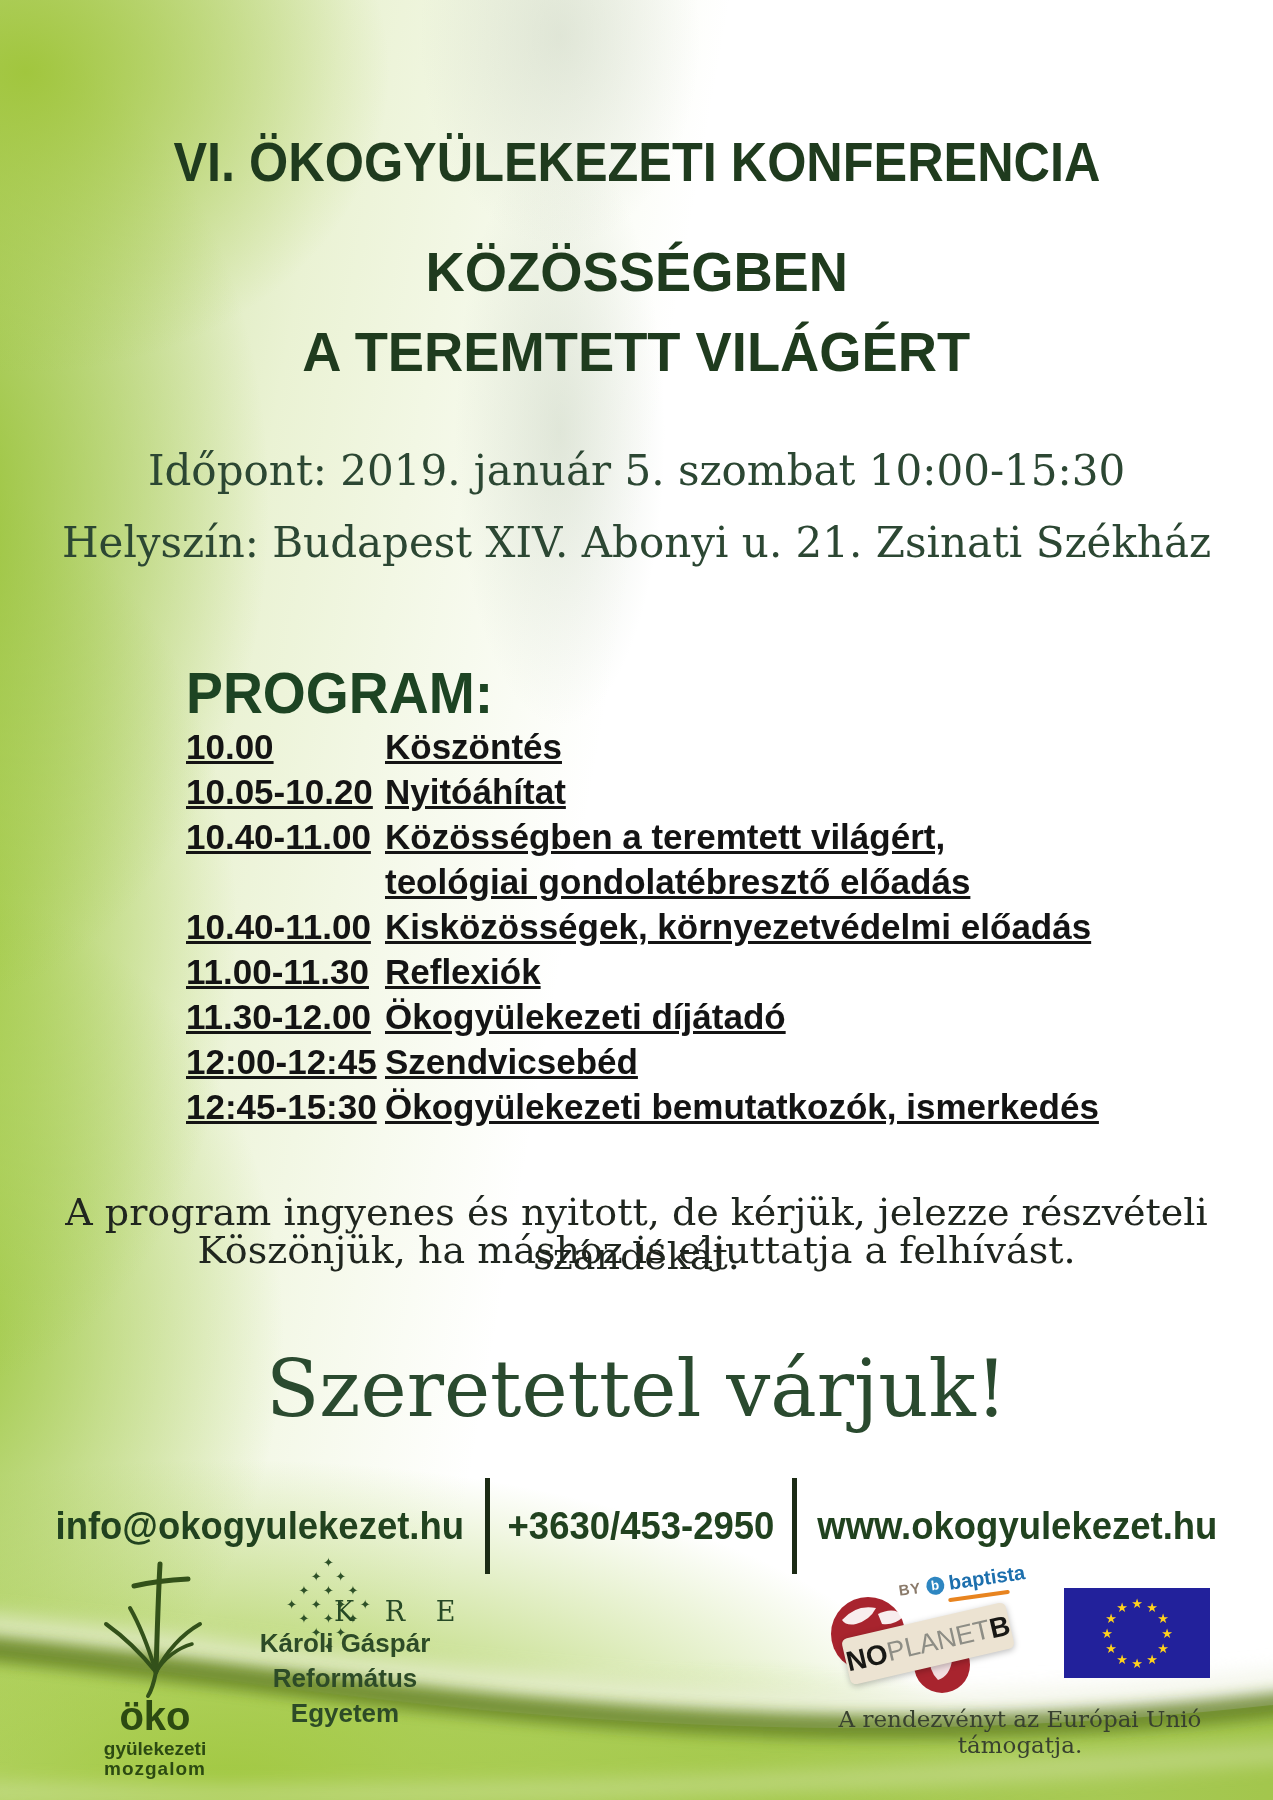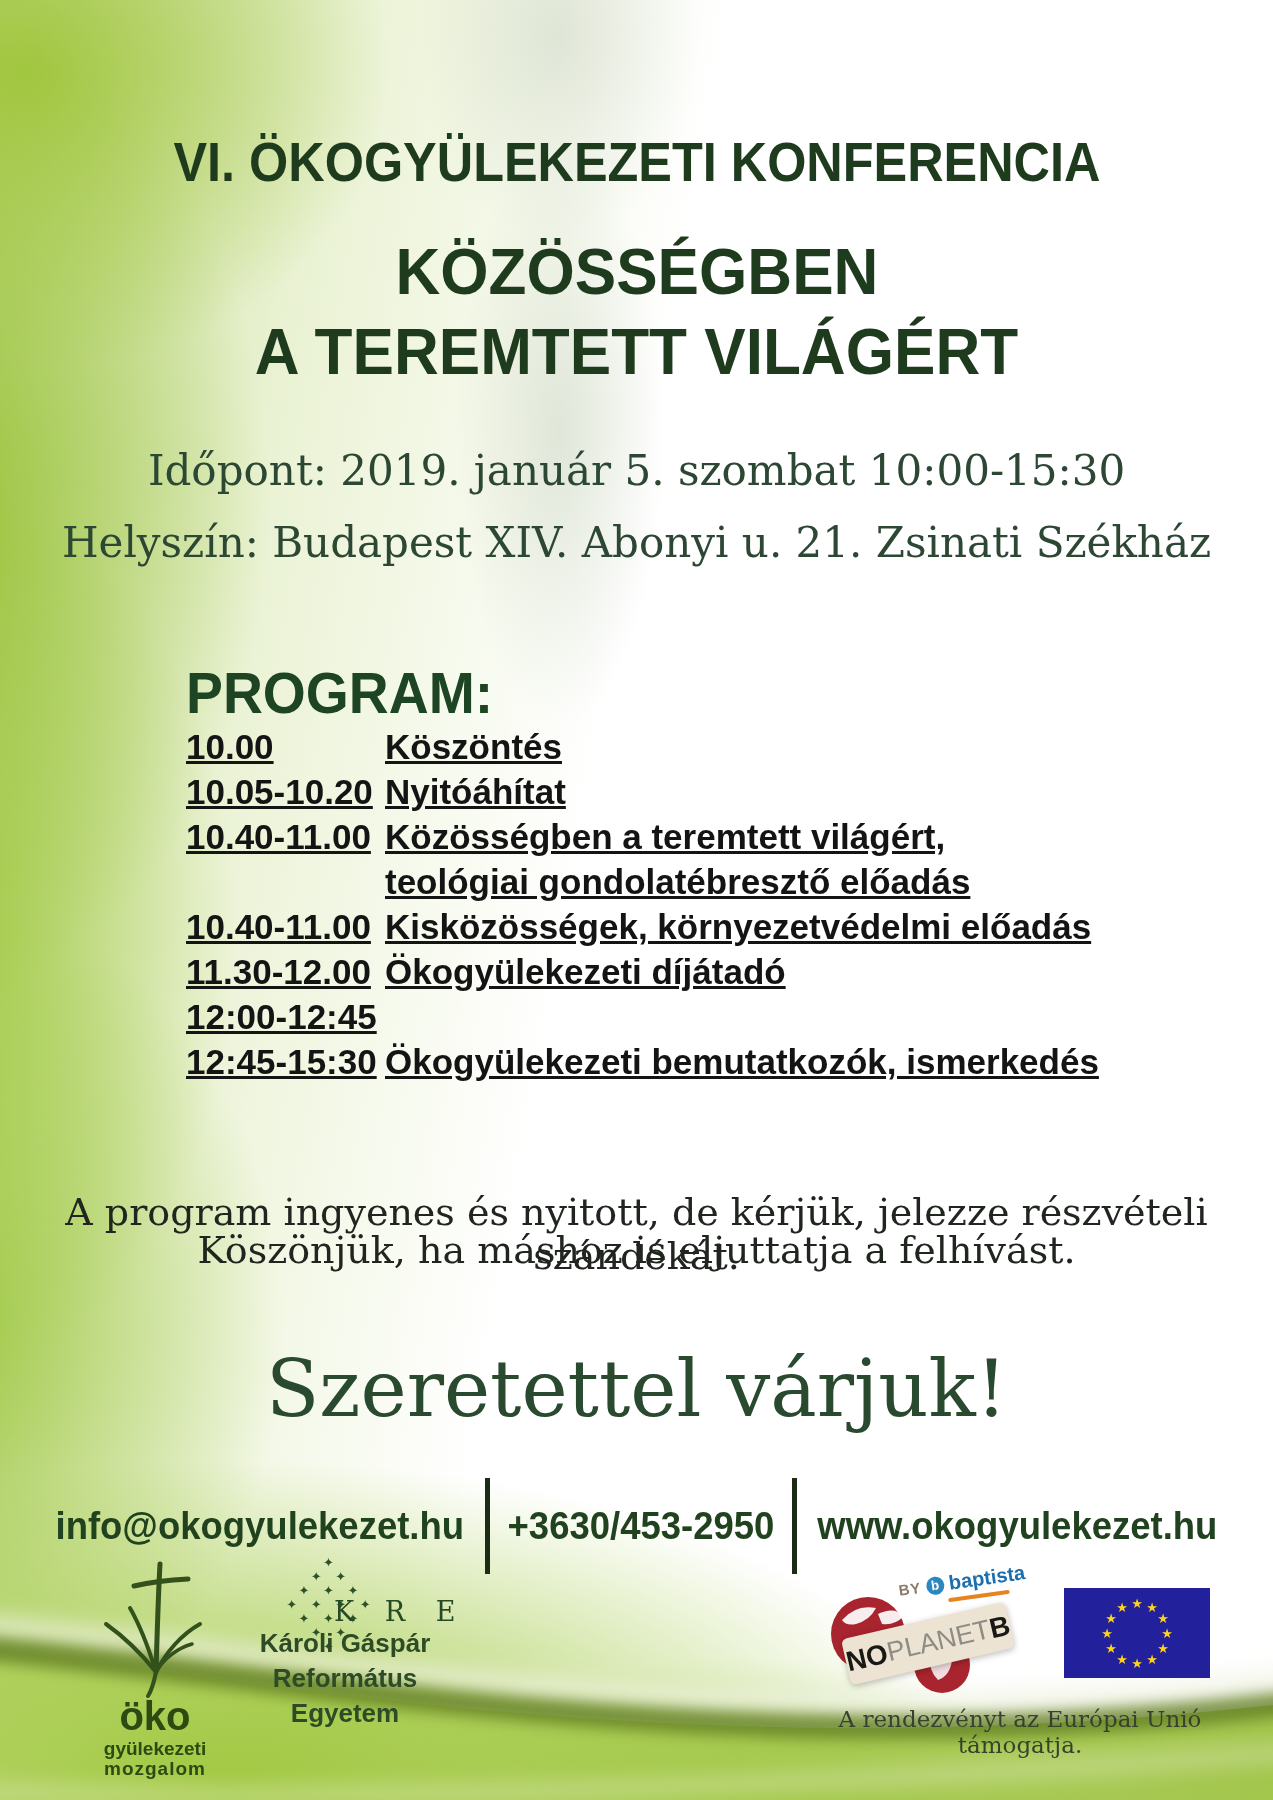--- a/index.html
+++ b/index.html
@@ -19,21 +19,21 @@
       radial-gradient(ellipse 980px 430px at 18% 99%, rgba(152,196,48,.98), rgba(152,196,48,0) 75%),
       radial-gradient(ellipse 560px 280px at 58% 103%, rgba(170,208,90,.85), rgba(170,208,90,0) 70%),
       linear-gradient(100deg, rgba(140,186,40,.50) 0%, rgba(190,215,120,.32) 22%, rgba(255,255,255,0) 46%),
       #ffffff;
   }
   .abs{position:absolute;}
   .ctr{left:0;width:100%;text-align:center;}
 
   .kicker{top:132px;font-size:56px;line-height:60px;font-weight:bold;color:#1f3b1e;}
   .kicker span{display:inline-block;transform:scaleX(.90);}
-  .title{top:232px;font-size:64px;line-height:80px;font-weight:bold;color:#1f3b1e;letter-spacing:0;}
+  .title{top:232px;font-size:56px;line-height:80px;font-weight:bold;color:#1f3b1e;letter-spacing:0;}
   .title div span{display:inline-block;transform:scaleX(.97);}
 
   .serifline{font-family:"DejaVu Serif","Liberation Serif",serif;color:#2c4733;}
   .info1{top:446px;font-size:42px;}
   .info2{top:518px;font-size:42px;}
 
   .prog-head{left:186px;top:660px;font-size:57px;font-weight:bold;color:#1d4423;transform-origin:left;transform:scaleX(.97);}
   .prog{left:186px;top:724px;width:960px;color:#141414;font-weight:bold;font-size:35px;line-height:45px;text-decoration:underline;}
   .prog-row{display:grid;grid-template-columns:199px 1fr;}
   .prog-row .t{white-space:nowrap;}
@@ -132,25 +132,30 @@
     </div>
     <div class="prog-row">
       <span class="t"></span>
       <span class="d">teológiai gondolatébresztő előadás</span>
     </div>
     <div class="prog-row">
       <span class="t">10.40-11.00</span>
       <span class="d">Kisközösségek, környezetvédelmi előadás</span>
     </div>
     <div class="prog-row">
+      <span class="t">11.00-11.30</span>
+      <span class="d">Reflexiók</span>
+    </div>
+    <div class="prog-row">
       <span class="t">11.30-12.00</span>
       <span class="d">Ökogyülekezeti díjátadó</span>
     </div>
     <div class="prog-row">
       <span class="t">12:00-12:45</span>
+      <span class="d">Szendvicsebéd</span>
     </div>
     <div class="prog-row">
       <span class="t">12:45-15:30</span>
       <span class="d">Ökogyülekezeti bemutatkozók, ismerkedés</span>
     </div>
   </div>
 
   <div class="abs ctr serifline note1" style="color:#20261f">A program ingyenes és nyitott, de kérjük, jelezze részvételi szándékát.</div>
   <div class="abs ctr serifline note2" style="color:#20261f">Köszönjük, ha máshoz is eljuttatja a felhívást.</div>
 

